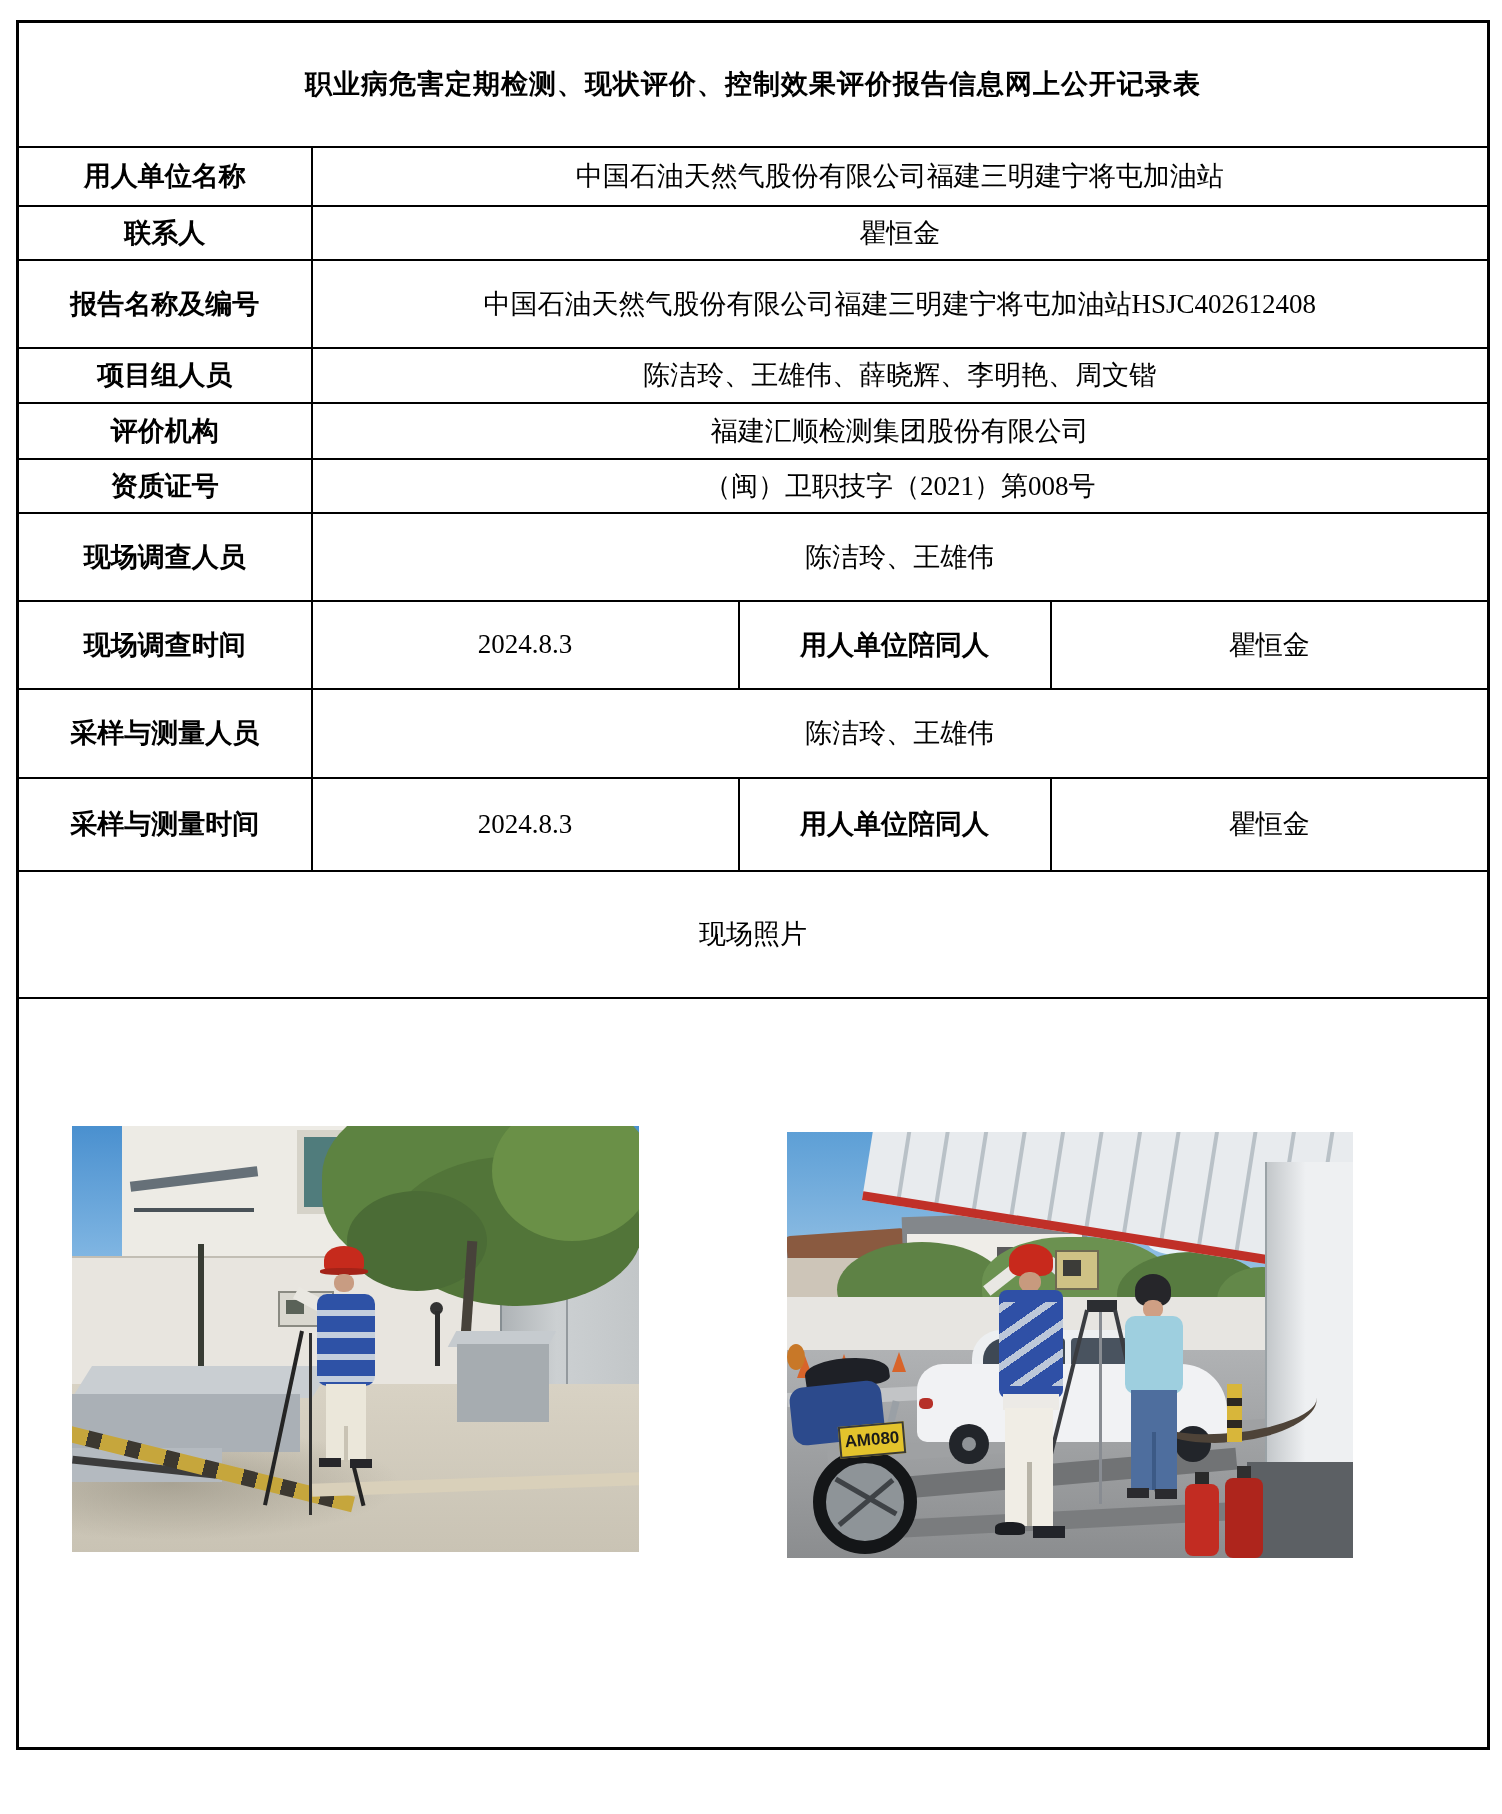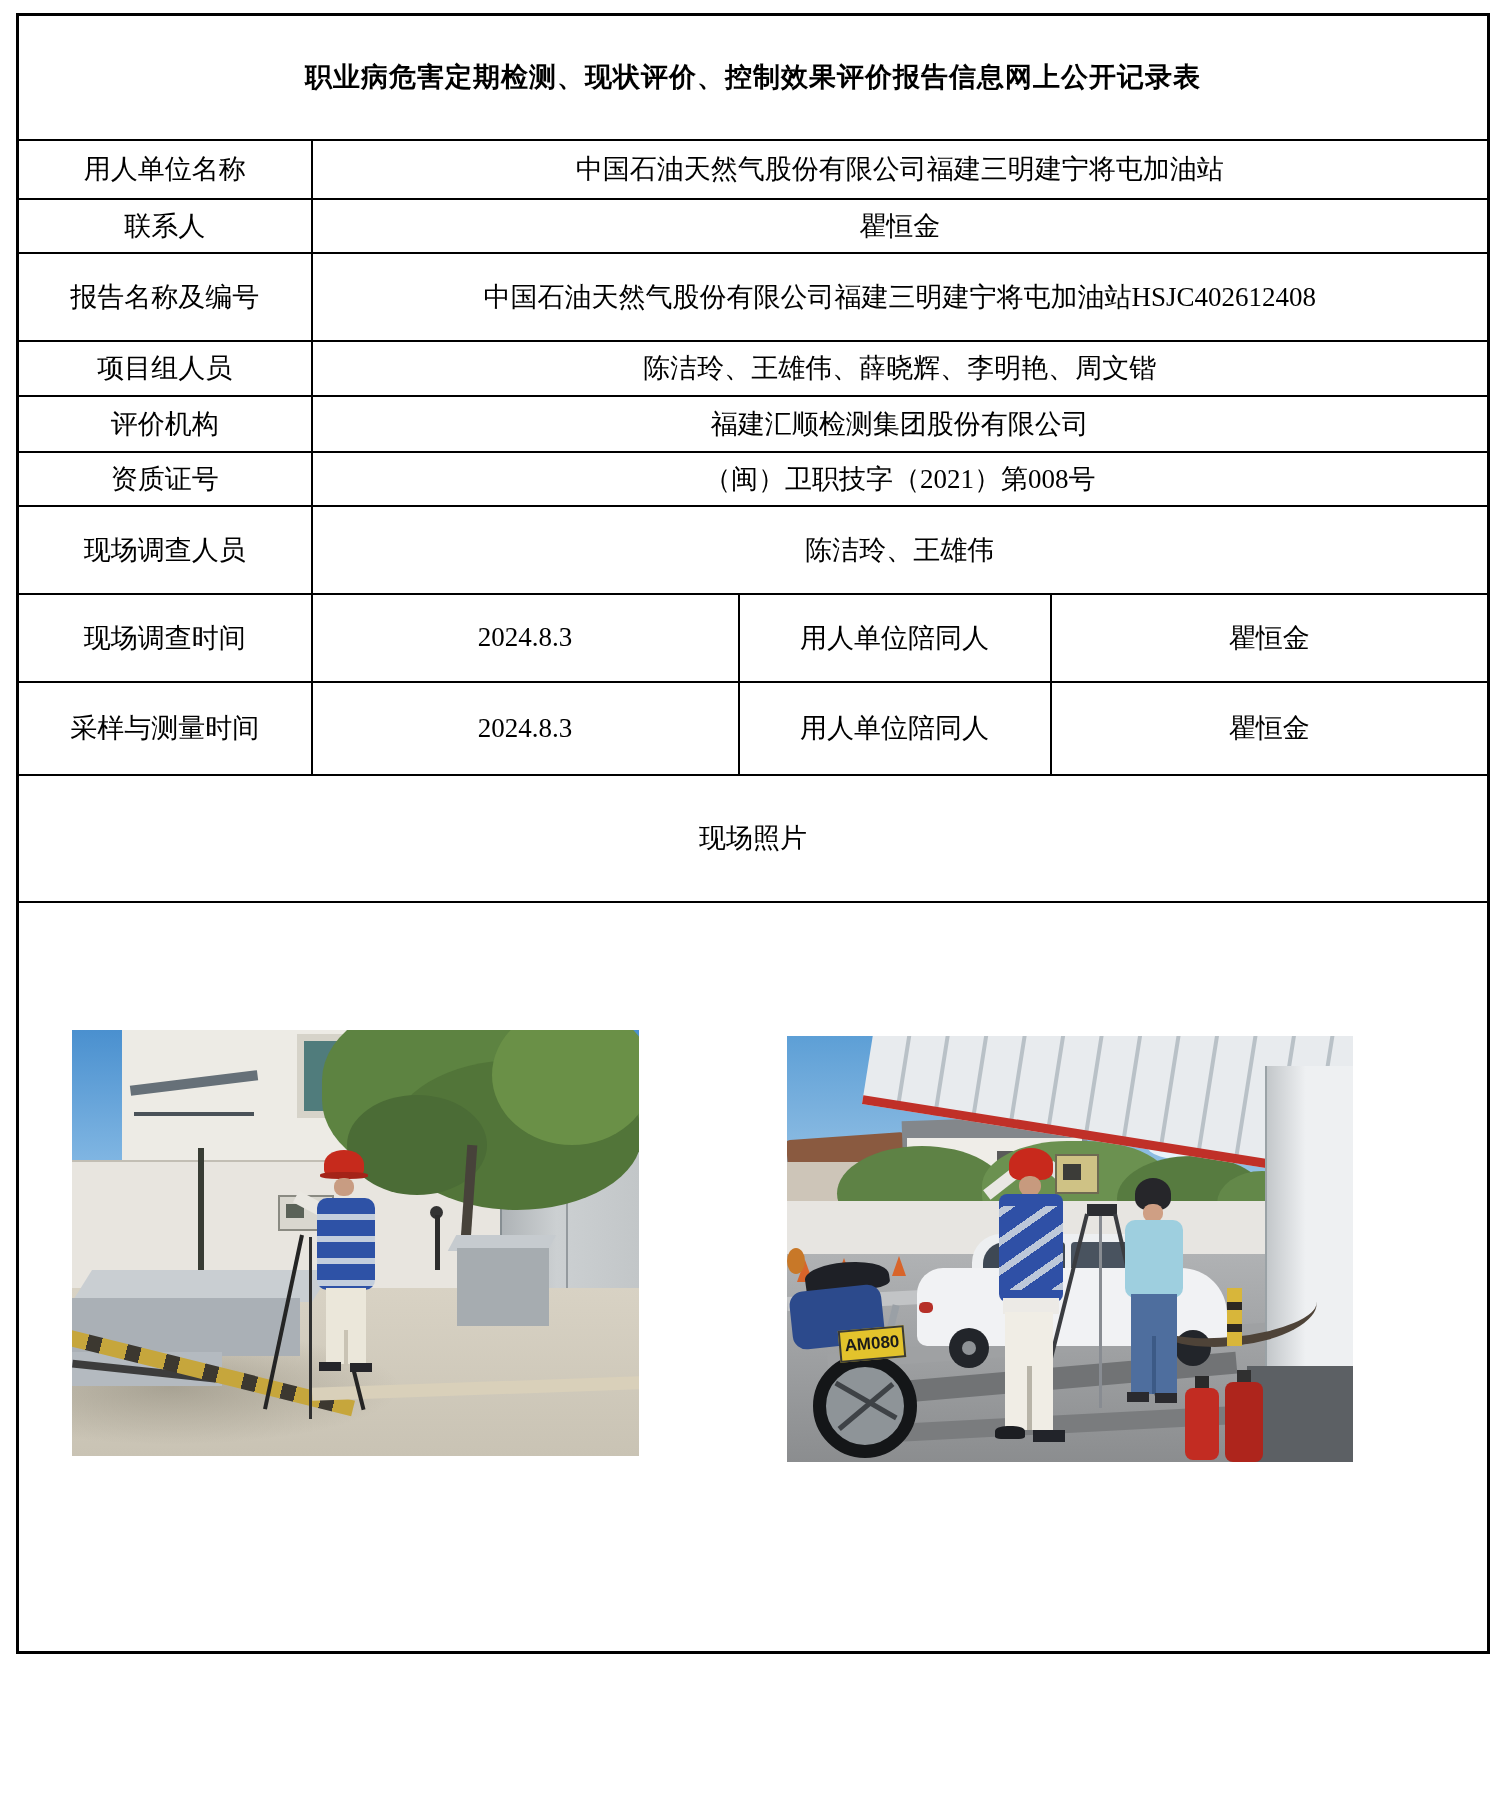--- a/index.html
+++ b/index.html
@@ -1,28 +1,28 @@
 <!DOCTYPE html>
 <html><head>
 <meta charset="utf-8">
 <style>
   * { box-sizing: border-box; }
   html,body { margin:0; padding:0; }
   body {
     width:1502px; height:1814px; background:#ffffff; position:relative;
     font-family:"Liberation Serif","DejaVu Serif",serif; color:#000;
   }
-  .sheet { position:absolute; left:16px; top:13px; }
+  .sheet { position:absolute; left:16px; top:20px; }
   table.main { border-collapse:collapse; width:1471px; table-layout:fixed; border:3px solid #000; }
   .main td {
     border:2px solid #000; text-align:center; vertical-align:middle;
     font-size:27px; padding:0 10px; overflow:hidden;
   }
   .title-cell { font-weight:bold; font-size:41px; letter-spacing:1px; padding:0 4px; }
-  .label-cell { font-size:26px; }
+  .label-cell { font-size:26px;font-weight:bold; }
   .photo-cell { padding:0; position:relative; vertical-align:top; }
 
   .photo { position:absolute; overflow:hidden; }
   .photo div { position:absolute; }
   .lp { left:53px; top:127px; width:567px; height:426px; background:#cfc9bb; }
   .rp { left:768px; top:133px; width:566px; height:426px; background:#9fa1a3; }
 
   
   .lp-sky{left:0;top:0;width:567px;height:215px;background:linear-gradient(180deg,#4a90cf,#7fb5e2 60%,#b9d7ee);}
   .lp-bldg{left:50px;top:0;width:310px;height:140px;background:#edebe5;}
@@ -190,20 +190,24 @@
     <td class="label-cell">现场调查人员</td>
     <td colspan="3">陈洁玲、王雄伟</td>
   </tr>
   <tr style="height:88px">
     <td class="label-cell">现场调查时间</td>
     <td>2024.8.3</td>
     <td class="label-cell">用人单位陪同人</td>
     <td>瞿恒金</td>
   </tr>
 
+  <tr style="height:89px">
+    <td class="label-cell">采样与测量人员</td>
+    <td colspan="3">陈洁玲、王雄伟</td>
+  </tr>
   <tr style="height:93px">
     <td class="label-cell">采样与测量时间</td>
     <td>2024.8.3</td>
     <td class="label-cell">用人单位陪同人</td>
     <td>瞿恒金</td>
   </tr>
 
   <tr style="height:127px">
     <td colspan="4">现场照片</td>
   </tr>

